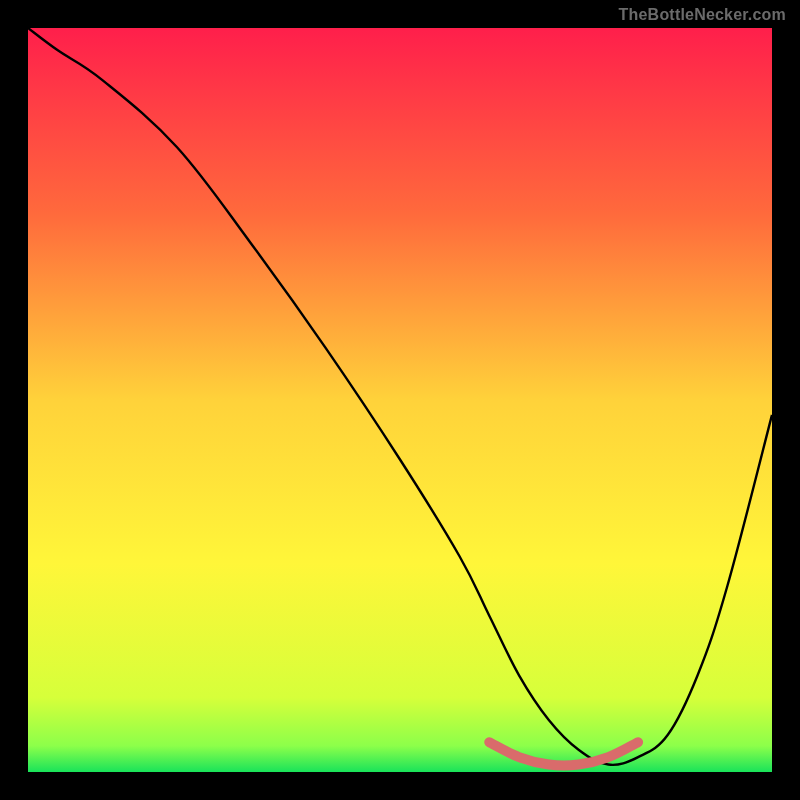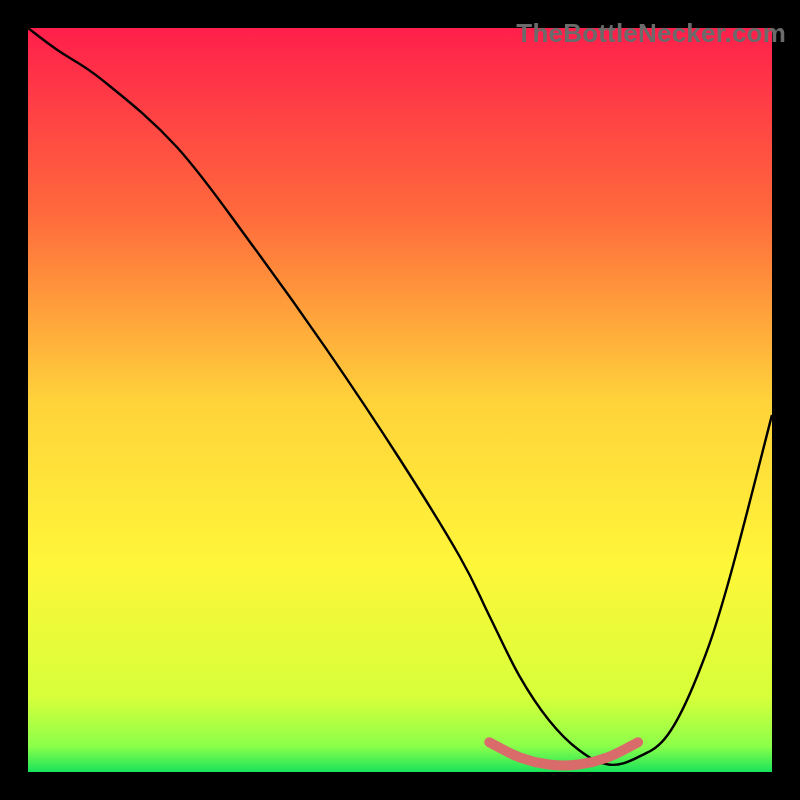--- a/index.html
+++ b/index.html
@@ -21,23 +21,23 @@
   }
   .plot {
     position: absolute;
     left: 0;
     top: 0;
     width: 744px;
     height: 744px;
   }
   .watermark {
     position: absolute;
-    top: 18px;
+    top: 6px;
     right: 14px;
-    font-size: 26px;
+    font-size: 16px;
     font-weight: 600;
     color: #6b6b6b;
     letter-spacing: 0.2px;
   }
   svg { display: block; }
 </style>
 </head>
 <body>
 
 <div class="frame">

